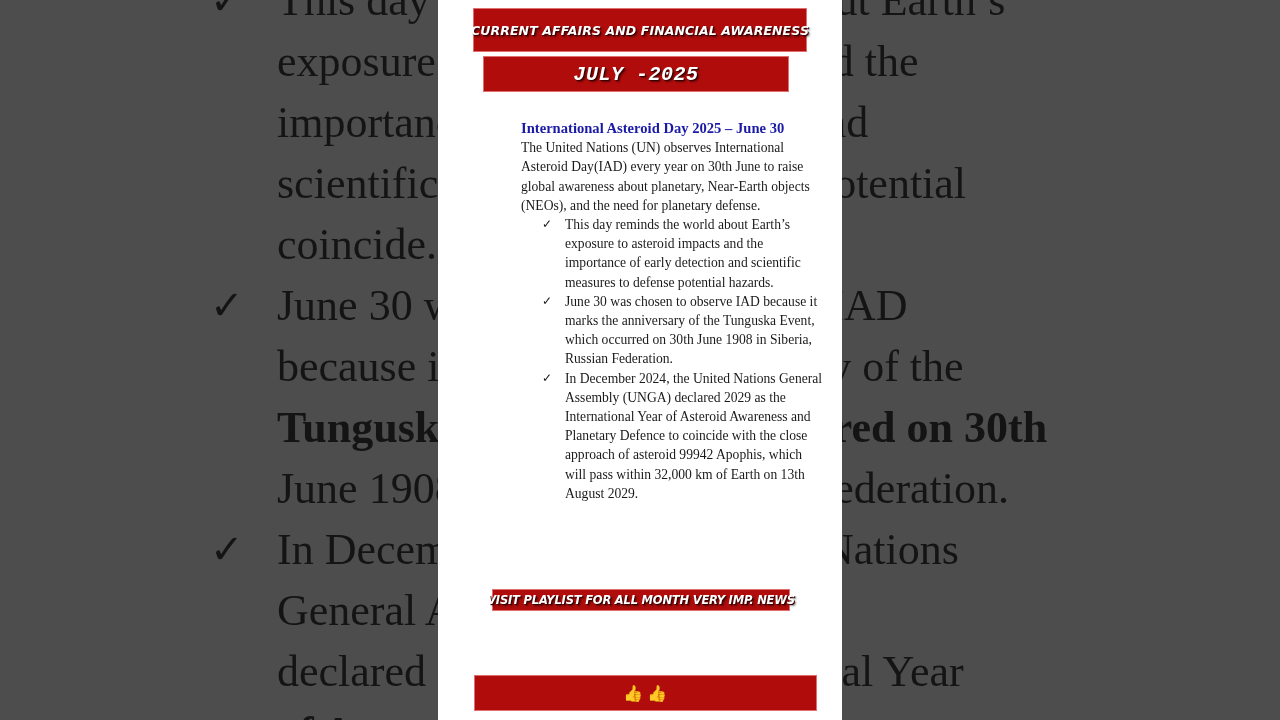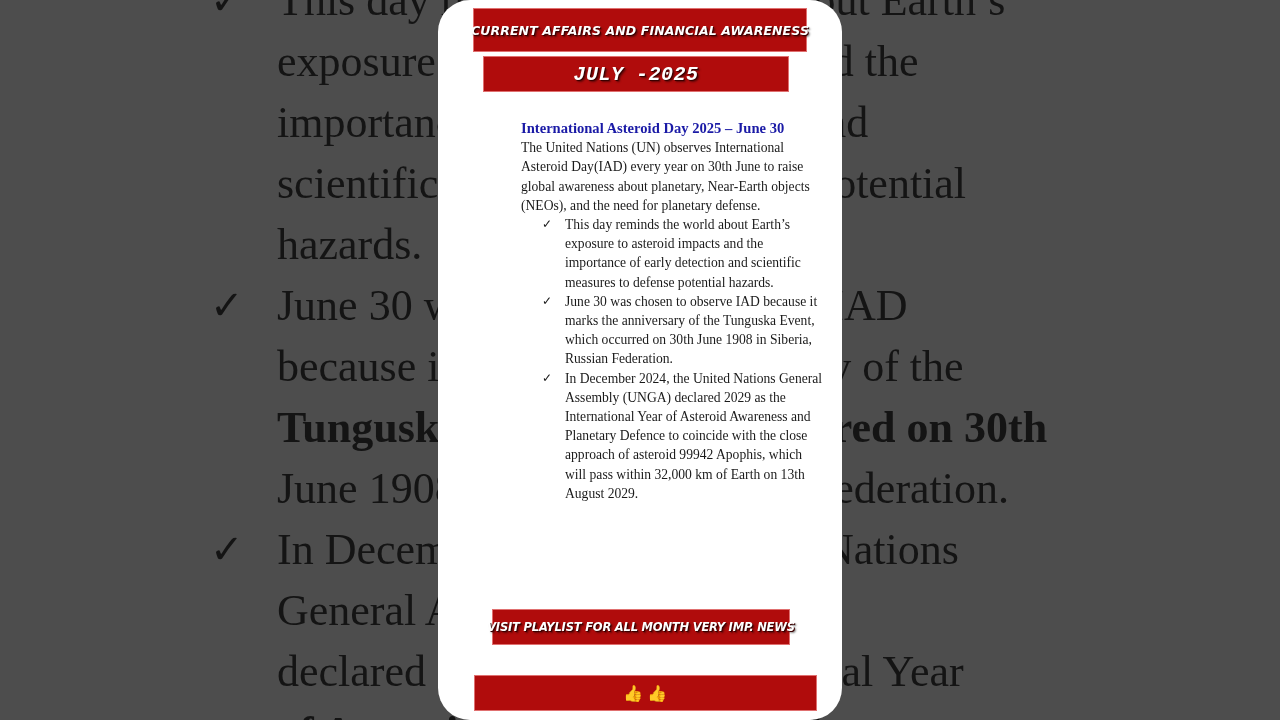--- a/index.html
+++ b/index.html
@@ -18,35 +18,34 @@
       filter: blur(0.6px);
     }
     .bg-text .bg-line { position: relative; padding-left: 67px; white-space: nowrap; }
     .bg-text .bg-check { position: absolute; left: 0; top: 0; font-size: 40px; }
     .bg-text b { font-weight: bold; }
 
     
     .panel {
       position: absolute; left: 438px; top: 0; width: 404px; height: 720px;
       background: #ffffff;
-      border-radius: 32px;
     }
 
     .banner {
       position: absolute; background: #b00c0c; color: #ffffff;
       font-family: "DejaVu Sans", "Liberation Sans", sans-serif;
       font-weight: bold; font-style: italic; text-transform: uppercase;
       display: flex; align-items: center; justify-content: center;
       text-shadow: 1px 1px 0 #3a0000, 2px 2px 2px rgba(0,0,0,0.5);
       box-shadow: 0 0 0 1px #e07070;
       white-space: nowrap;
     }
     .banner-title { left: 36px; top: 9px; width: 332px; height: 42px; font-size: 12.5px; letter-spacing: 0.1px; }
     .banner-month { left: 46px; top: 57px; width: 304px; height: 34px; font-size: 20px; letter-spacing: 0.5px; font-family: Liberation Mono, monospace; }
-    .banner-playlist { left: 55px; top: 610px; width: 296px; height: 34px; font-size: 11.5px; letter-spacing: -0.2px; }
+    .banner-playlist { left: 55px; top: 590px; width: 296px; height: 20px; font-size: 11.5px; letter-spacing: -0.2px; }
     .banner-subscribe { left: 37px; top: 676px; width: 341px; height: 34px; font-size: 16.5px; letter-spacing: -0.2px; }
     .thumb { font-style: normal; color: #f4b400; text-shadow: none; font-size: 16px; margin: 0 2px; }
 
     .article {
       position: absolute; left: 43px; top: 119px; width: 305px;
       font-family: "Liberation Serif", "DejaVu Serif", serif;
       font-size: 13.6px; line-height: 19.2px; color: #1a1a1a; margin-left: 40px;
     }
     .article-heading { color: #1a1aa6; font-weight: bold; font-size: 14.6px; }
     .article p b, .bullet b { font-weight: normal; }
@@ -56,21 +55,21 @@
   </style>
 </head>
 <body>
 
 <div class="bg-layer">
   <div class="bg-text">
     <div class="bg-line"><span class="bg-check">✓</span><span>This day reminds the world about Earth’s</span></div>
     <div class="bg-line"><span>exposure to asteroid impacts and the</span></div>
     <div class="bg-line"><span>importance of early detection and</span></div>
     <div class="bg-line"><span>scientific measures to prevent potential</span></div>
-    <div class="bg-line"><span>hazards.</span></div>
+    <div class="bg-line"><span>coincide.</span></div>
     <div class="bg-line"><span class="bg-check">✓</span><span>June 30 was chosen to observe IAD</span></div>
     <div class="bg-line"><span>because it marks the anniversary of the</span></div>
     <div class="bg-line"><b>Tunguska Event, which occurred on 30th</b></div>
     <div class="bg-line"><span>June 1908 in Siberia, Russian Federation.</span></div>
     <div class="bg-line"><span class="bg-check">✓</span><span>In December 2024, the United Nations</span></div>
     <div class="bg-line"><span>General Assembly (UNGA)</span></div>
     <div class="bg-line"><span>declared 2029 as the International Year</span></div>
     <div class="bg-line"><b>of Asteroid Awareness and Planetary</b></div>
   </div>
 </div>

